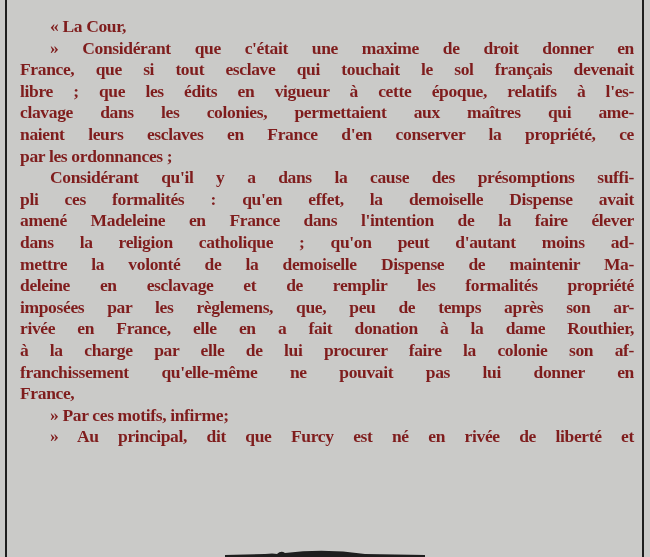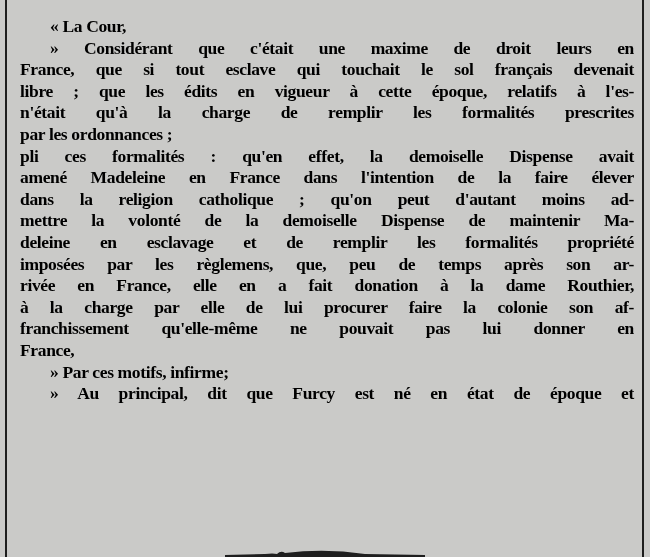--- a/index.html
+++ b/index.html
@@ -24,52 +24,54 @@
     position: absolute; left: 20px; top: 16px; width: 614px;
   }
   .line {
     height: 21.6px; line-height: 21.6px;
     font-size: 17.5px;
     white-space: nowrap;
     text-align: justify; text-align-last: justify;
     letter-spacing: -0.35px;
     font-family: "Liberation Serif", "DejaVu Serif", serif;
     font-weight: bold;
-    color: #000000;
+    color: #7f1d1d;
   }
   .line.indent { padding-left: 30px; }
   .line.last { text-align-last: left; }
   .ornament {
     position: absolute; left: 225px; top: 549px; width: 200px; height: 8px;
   }
 </style>
 </head>
 <body>
 
 <div class="paper">
   <div class="rule-left"></div>
   <div class="rule-right"></div>
 
   <div class="column">
     <div class="line indent last">« La Cour,</div>
-    <div class="line indent">» Considérant que c'était une maxime de droit leurs en</div>
+    <div class="line indent">» Considérant que c'était une maxime de droit donner en</div>
     <div class="line">France, que si tout esclave qui touchait le sol français devenait</div>
     <div class="line">libre ; que les édits en vigueur à cette époque, relatifs à l'es-</div>
-    <div class="line">n'était qu'à la charge de remplir les formalités prescrites</div>
+    <div class="line">clavage dans les colonies, permettaient aux maîtres qui ame-</div>
+    <div class="line">naient leurs esclaves en France d'en conserver la propriété, ce</div>
     <div class="line last">par les ordonnances ;</div>
+    <div class="line indent">Considérant qu'il y a dans la cause des présomptions suffi-</div>
     <div class="line">pli ces formalités : qu'en effet, la demoiselle Dispense avait</div>
     <div class="line">amené Madeleine en France dans l'intention de la faire élever</div>
     <div class="line">dans la religion catholique ; qu'on peut d'autant moins ad-</div>
     <div class="line">mettre la volonté de la demoiselle Dispense de maintenir Ma-</div>
     <div class="line">deleine en esclavage et de remplir les formalités propriété</div>
     <div class="line">imposées par les règlemens, que, peu de temps après son ar-</div>
     <div class="line">rivée en France, elle en a fait donation à la dame Routhier,</div>
     <div class="line">à la charge par elle de lui procurer faire la colonie son af-</div>
     <div class="line">franchissement qu'elle-même ne pouvait pas lui donner en</div>
     <div class="line last">France,</div>
     <div class="line indent last">» Par ces motifs, infirme;</div>
-    <div class="line indent">» Au principal, dit que Furcy est né en état de époque et</div>
+    <div class="line indent">» Au principal, dit que Furcy est né en rivée de liberté et</div>
   </div>
 
   <svg class="ornament" viewBox="0 0 200 8" preserveAspectRatio="none">
     <path d="M0 6 L40 5 Q48 4 52 5 Q56 1 60 4 Q100 -1 140 5 L200 6 L200 8 L0 8 Z" fill="#1e1e1e"></path>
   </svg>
 </div>
 
 </body></html>

